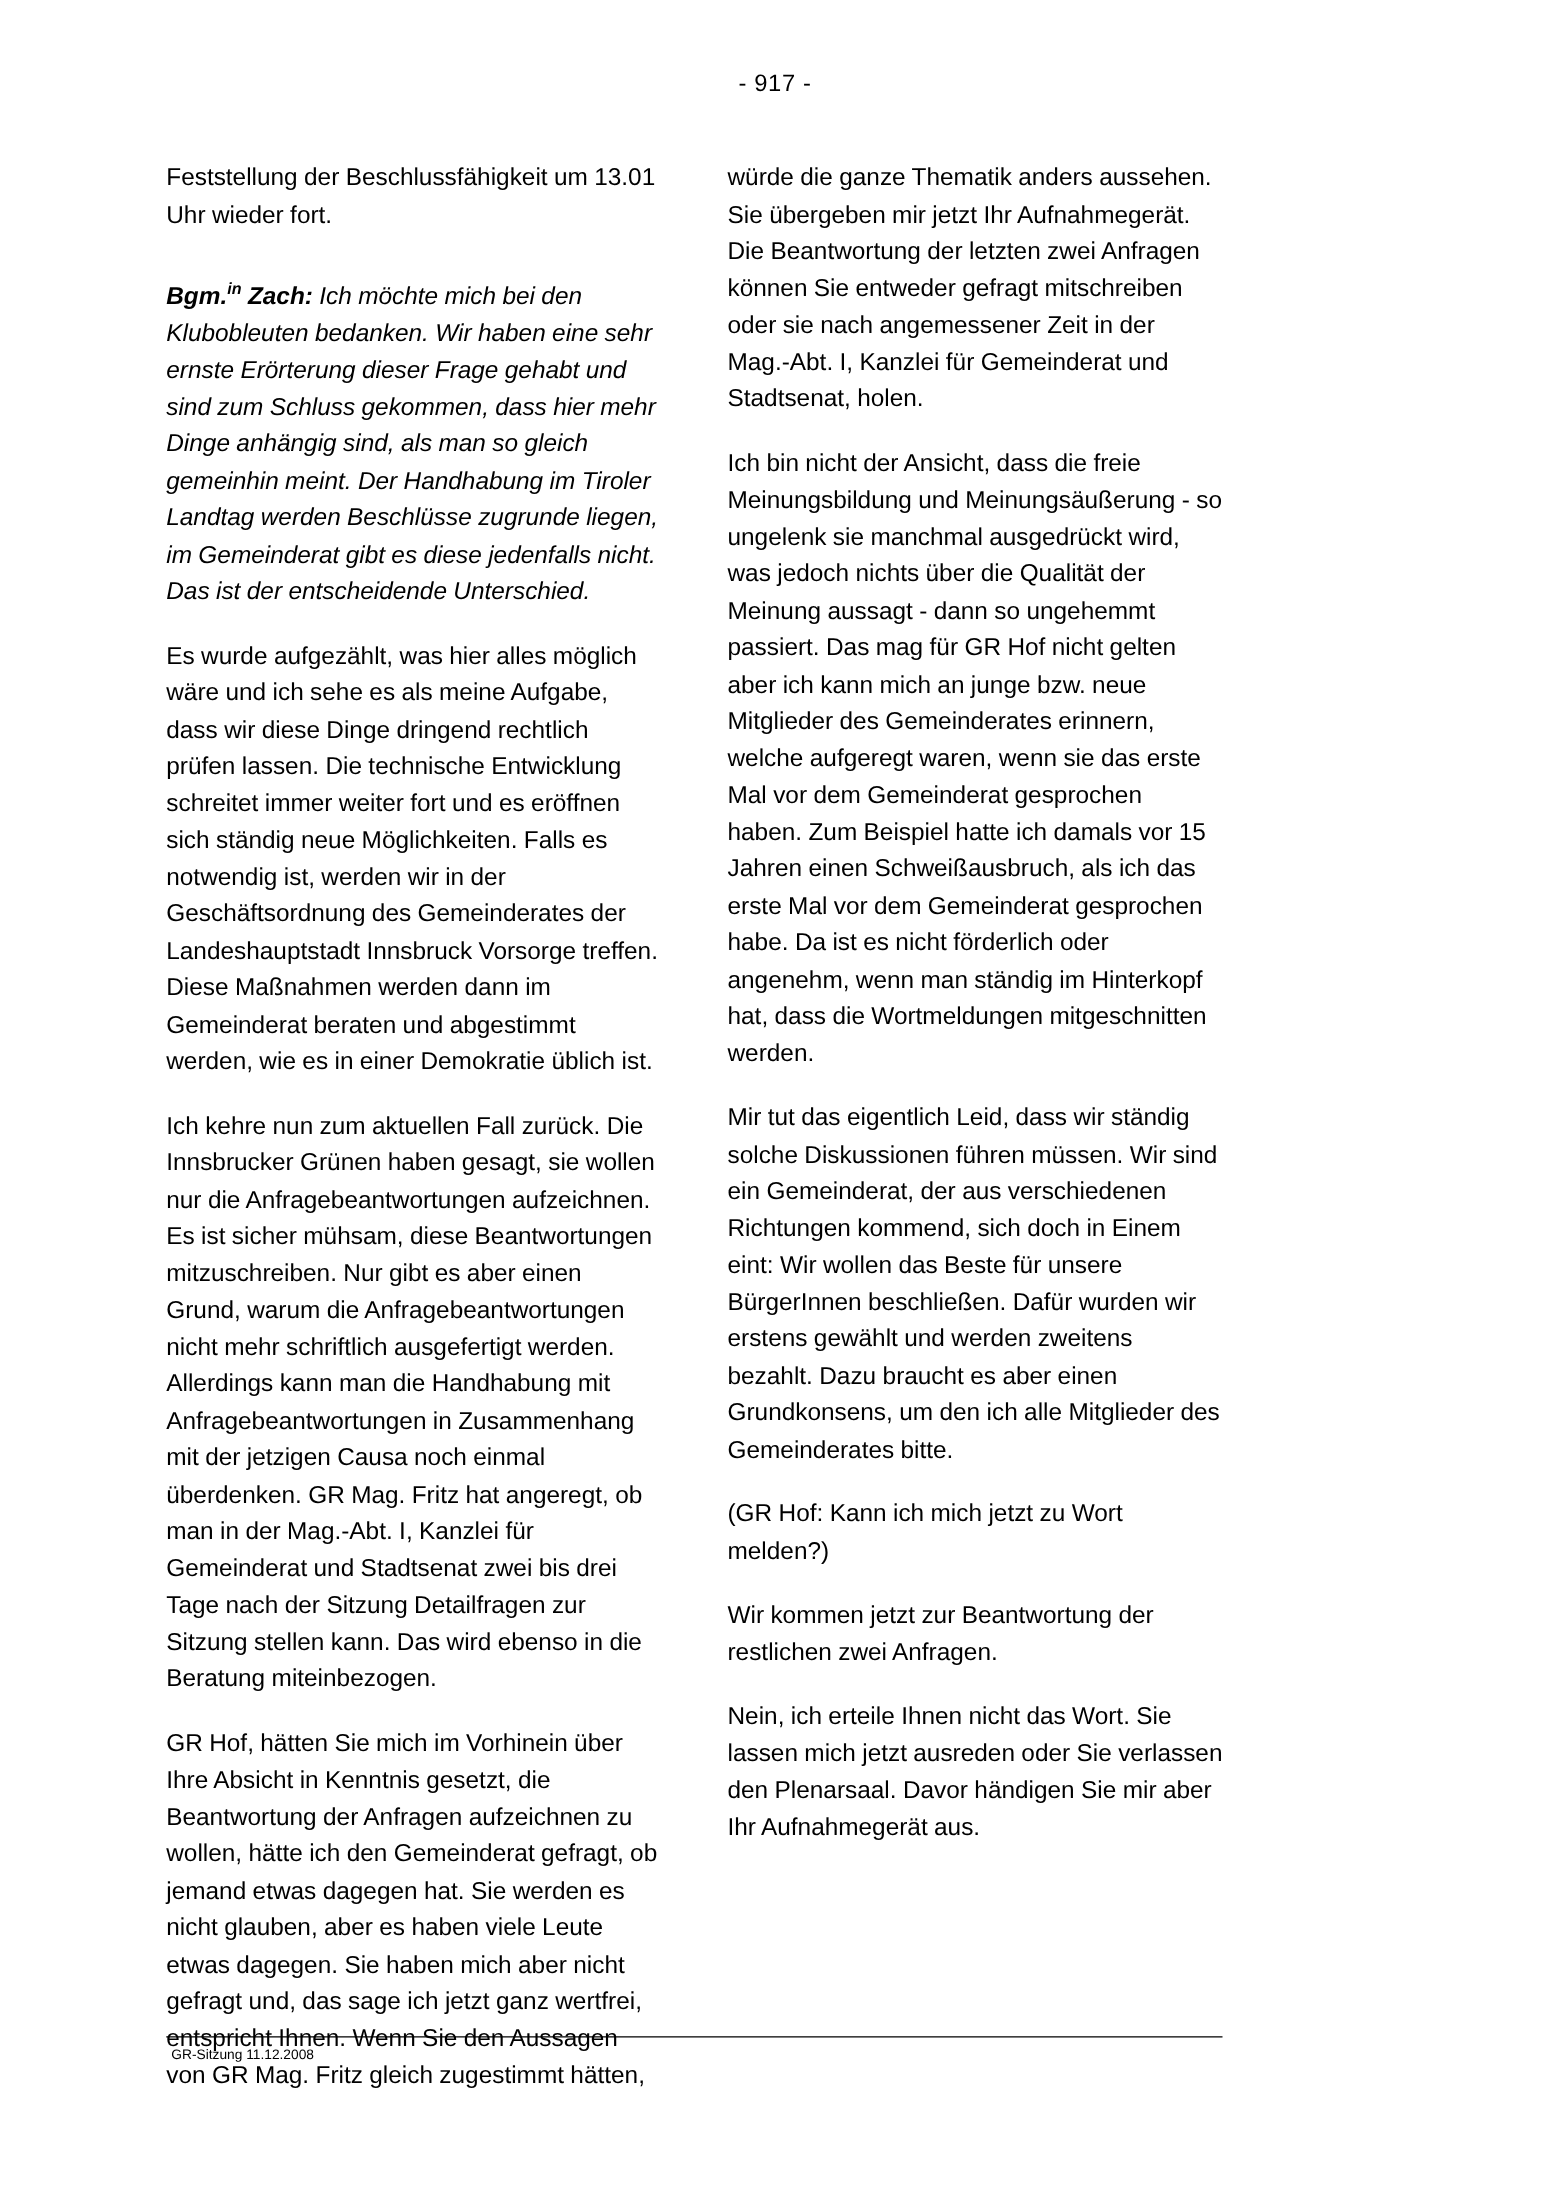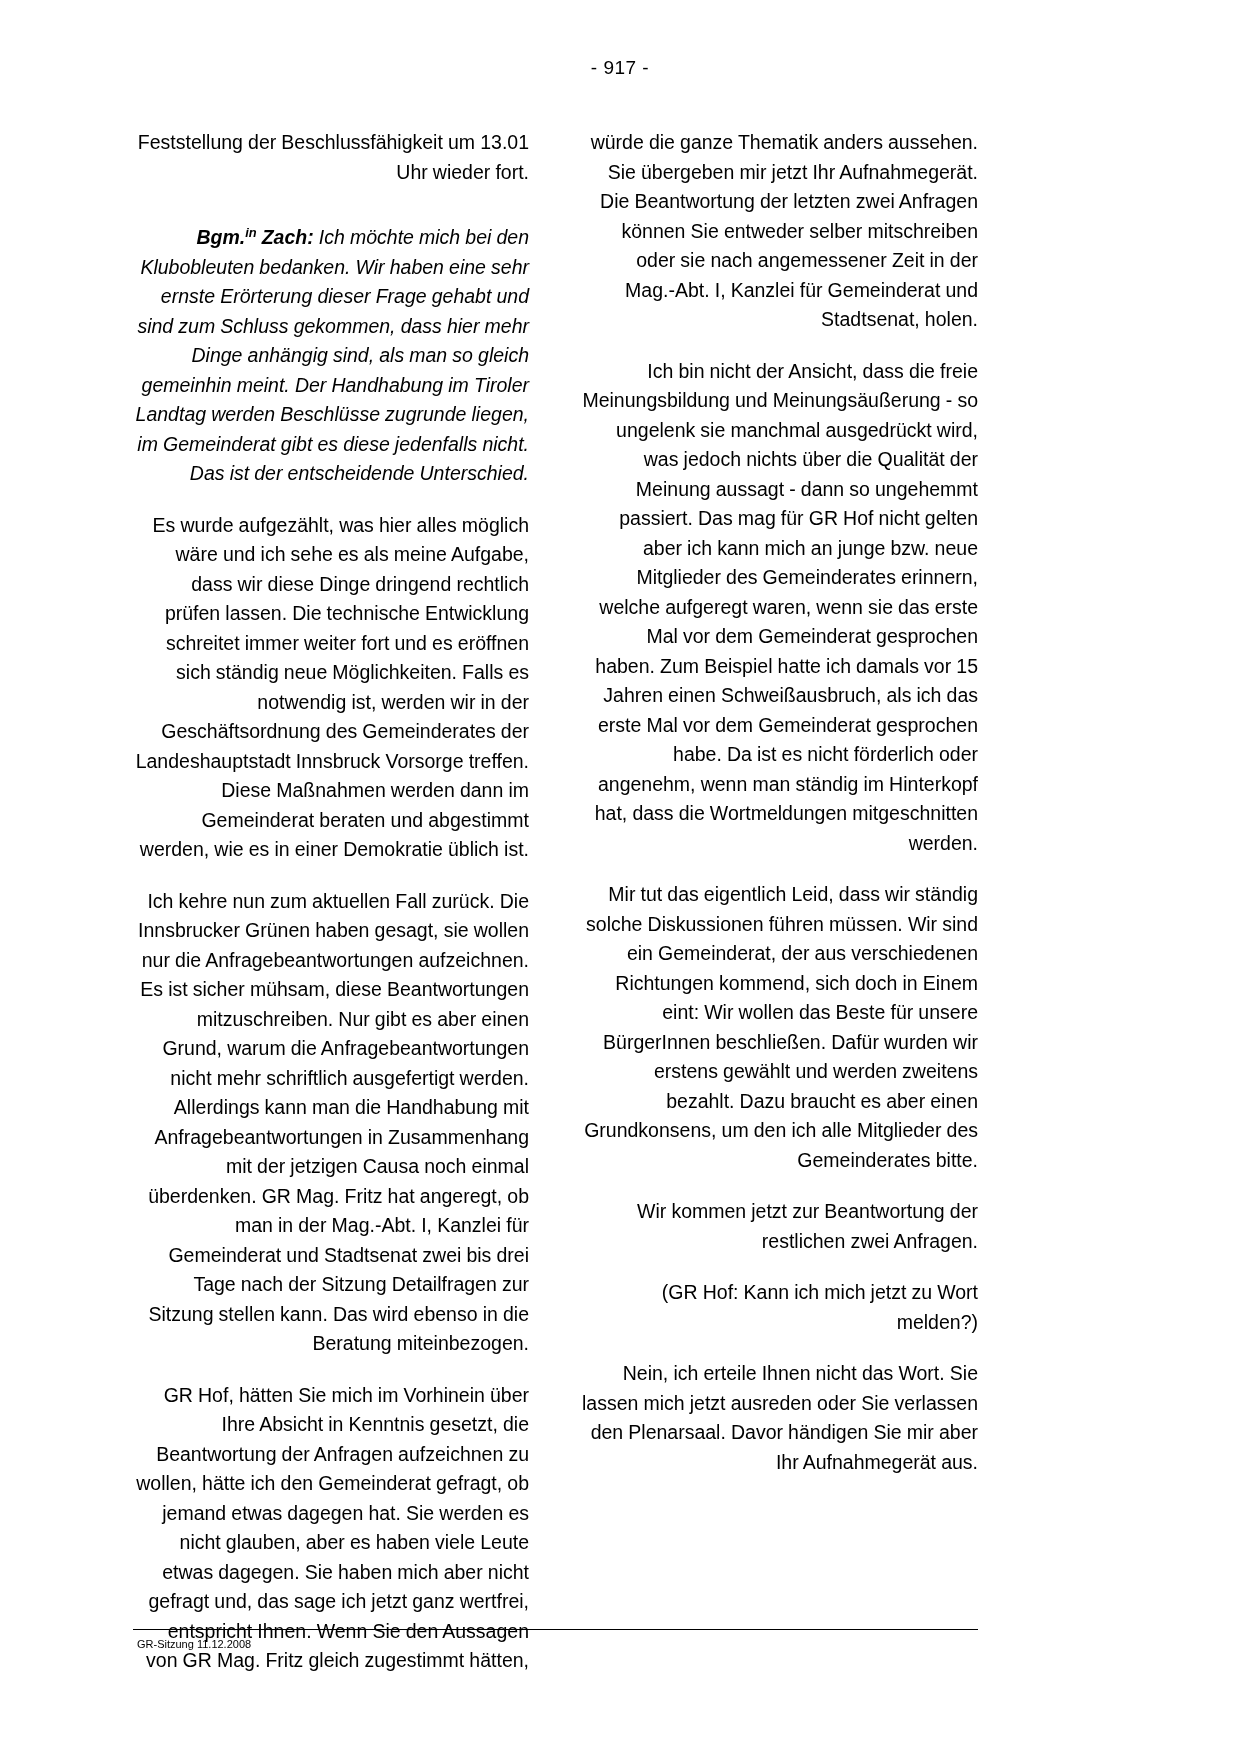--- a/index.html
+++ b/index.html
@@ -38,21 +38,21 @@
     display: flex;
     gap: 53px;
   }
   .col {
     width: 396px;
   }
   p {
     margin: 0 0 22px 0;
     font-size: 19.5px;
     line-height: 29.5px;
-    text-align: right;
+    text-align: left;
     word-spacing: -0.3px;
   }
   p:last-child {
     margin-bottom: 12px;
   }
   .speaker {
     font-weight: bold;
   }
   .speaker sup {
     font-size: 0.66em;
@@ -89,25 +89,25 @@
 
     <div class="col">
       <p>Feststellung der Beschlussfähigkeit um 13.01 Uhr wieder fort.</p>
       <p class="gap-before"><span class="speaker"><span>Bgm.</span><sup>in</sup><span> Zach:</span></span> <span>Ich möchte mich bei den Klubobleuten bedanken. Wir haben eine sehr ernste Erörterung dieser Frage gehabt und sind zum Schluss gekommen, dass hier mehr Dinge anhängig sind, als man so gleich gemeinhin meint. Der Handhabung im Tiroler Landtag werden Beschlüsse zugrunde liegen, im Gemeinderat gibt es diese jedenfalls nicht. Das ist der entscheidende Unterschied.</span></p>
       <p>Es wurde aufgezählt, was hier alles möglich wäre und ich sehe es als meine Aufgabe, dass wir diese Dinge dringend rechtlich prüfen lassen. Die technische Entwicklung schreitet immer weiter fort und es eröffnen sich ständig neue Möglichkeiten. Falls es notwendig ist, werden wir in der Geschäftsordnung des Gemeinderates der Landeshauptstadt Innsbruck Vorsorge treffen. Diese Maßnahmen werden dann im Gemeinderat beraten und abgestimmt werden, wie es in einer Demokratie üblich ist.</p>
       <p>Ich kehre nun zum aktuellen Fall zurück. Die Innsbrucker Grünen haben gesagt, sie wollen nur die Anfragebeantwortungen aufzeichnen. Es ist sicher mühsam, diese Beantwortungen mitzuschreiben. Nur gibt es aber einen Grund, warum die Anfragebeantwortungen nicht mehr schriftlich ausgefertigt werden. Allerdings kann man die Handhabung mit Anfragebeantwortungen in Zusammenhang mit der jetzigen Causa noch einmal überdenken. GR Mag. Fritz hat angeregt, ob man in der Mag.-Abt. I, Kanzlei für Gemeinderat und Stadtsenat zwei bis drei Tage nach der Sitzung Detailfragen zur Sitzung stellen kann. Das wird ebenso in die Beratung miteinbezogen.</p>
       <p>GR Hof, hätten Sie mich im Vorhinein über Ihre Absicht in Kenntnis gesetzt, die Beantwortung der Anfragen aufzeichnen zu wollen, hätte ich den Gemeinderat gefragt, ob jemand etwas dagegen hat. Sie werden es nicht glauben, aber es haben viele Leute etwas dagegen. Sie haben mich aber nicht gefragt und, das sage ich jetzt ganz wertfrei, entspricht Ihnen. Wenn Sie den Aussagen von GR Mag. Fritz gleich zugestimmt hätten,</p>
     </div>
 
     <div class="col">
-      <p>würde die ganze Thematik anders aussehen. Sie übergeben mir jetzt Ihr Aufnahmegerät. Die Beantwortung der letzten zwei Anfragen können Sie entweder selber mitschreiben oder sie nach angemessener Zeit in der Mag.-Abt. I, Kanzlei für Gemeinderat und Stadtsenat, holen.</p>
+      <p>würde die ganze Thematik anders aussehen. Sie übergeben mir jetzt Ihr Aufnahmegerät. Die Beantwortung der letzten zwei Anfragen können Sie entweder gefragt mitschreiben oder sie nach angemessener Zeit in der Mag.-Abt. I, Kanzlei für Gemeinderat und Stadtsenat, holen.</p>
       <p>Ich bin nicht der Ansicht, dass die freie Meinungsbildung und Meinungsäußerung - so ungelenk sie manchmal ausgedrückt wird, was jedoch nichts über die Qualität der Meinung aussagt - dann so ungehemmt passiert. Das mag für GR Hof nicht gelten aber ich kann mich an junge bzw. neue Mitglieder des Gemeinderates erinnern, welche aufgeregt waren, wenn sie das erste Mal vor dem Gemeinderat gesprochen haben. Zum Beispiel hatte ich damals vor 15 Jahren einen Schweißausbruch, als ich das erste Mal vor dem Gemeinderat gesprochen habe. Da ist es nicht förderlich oder angenehm, wenn man ständig im Hinterkopf hat, dass die Wortmeldungen mitgeschnitten werden.</p>
       <p>Mir tut das eigentlich Leid, dass wir ständig solche Diskussionen führen müssen. Wir sind ein Gemeinderat, der aus verschiedenen Richtungen kommend, sich doch in Einem eint: Wir wollen das Beste für unsere BürgerInnen beschließen. Dafür wurden wir erstens gewählt und werden zweitens bezahlt. Dazu braucht es aber einen Grundkonsens, um den ich alle Mitglieder des Gemeinderates bitte.</p>
+      <p>(GR Hof: Kann ich mich jetzt zu Wort melden?)</p>
       <p>Wir kommen jetzt zur Beantwortung der restlichen zwei Anfragen.</p>
-      <p>(GR Hof: Kann ich mich jetzt zu Wort melden?)</p>
       <p>Nein, ich erteile Ihnen nicht das Wort. Sie lassen mich jetzt ausreden oder Sie verlassen den Plenarsaal. Davor händigen Sie mir aber Ihr Aufnahmegerät aus.</p>
     </div>
 
   </div>
 
   <div class="footer-rule"></div>
   <div class="footer-text">GR-Sitzung 11.12.2008</div>
 
 </div>
 

